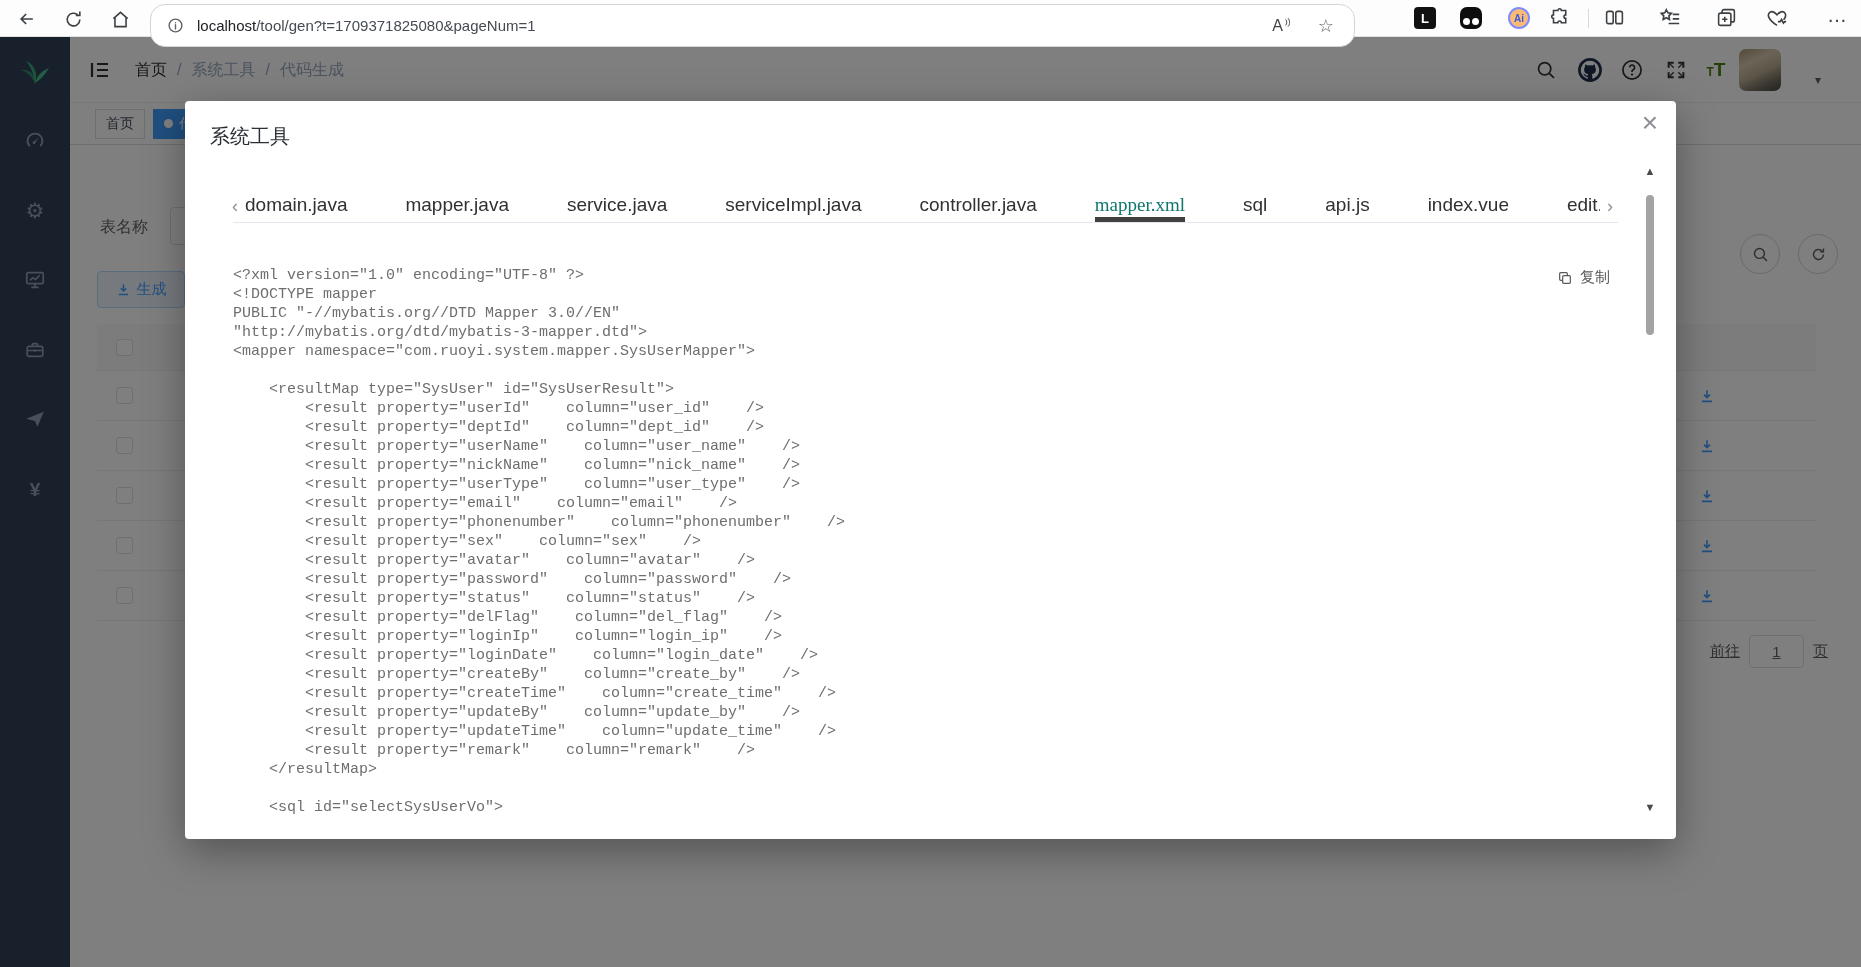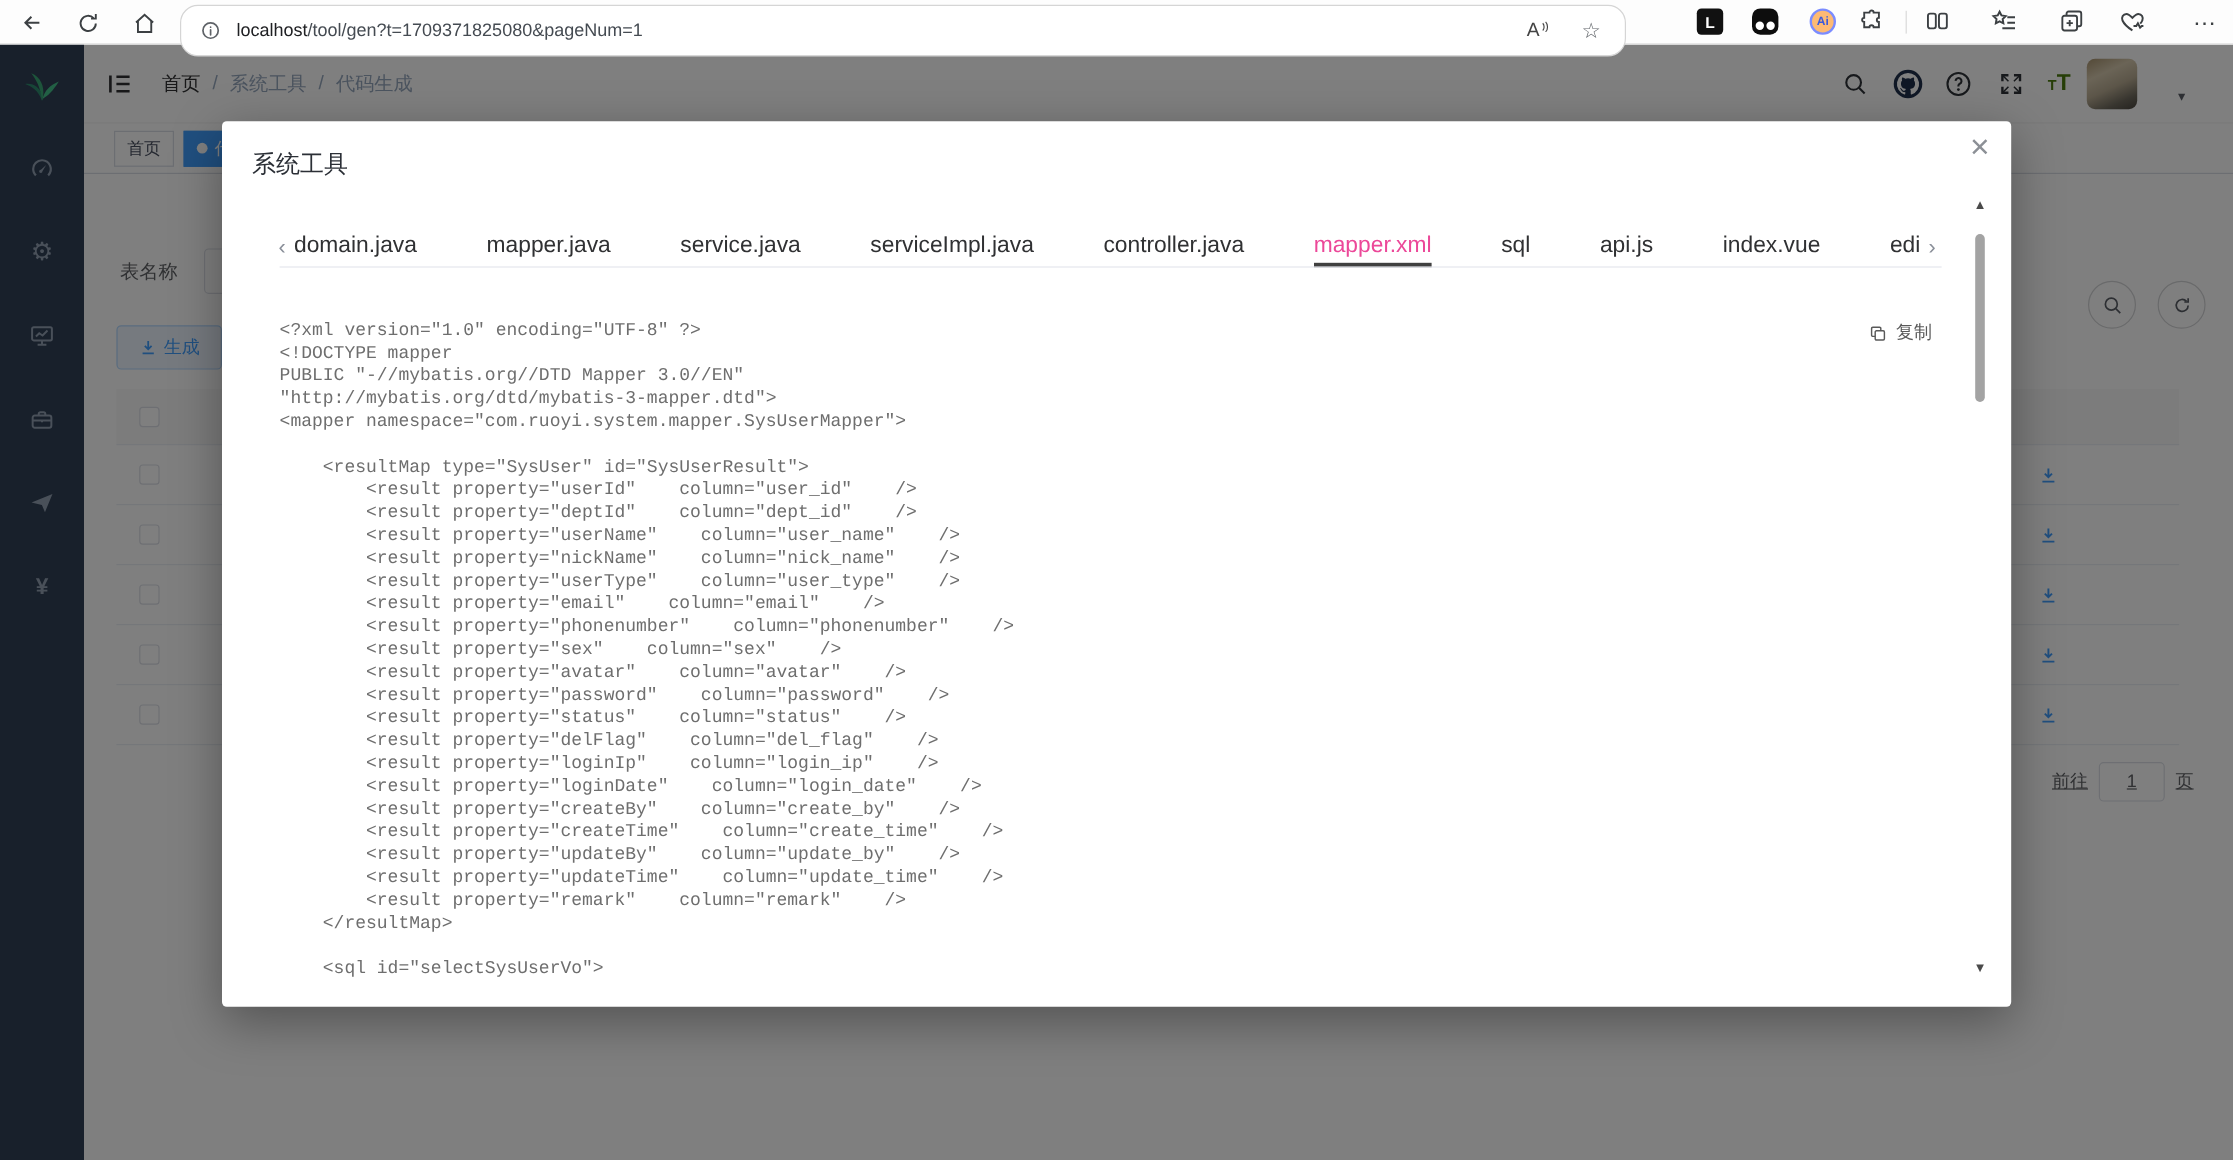--- a/index.html
+++ b/index.html
@@ -105,21 +105,21 @@
   .modal-title { position:absolute; left:25px; top:22px; font-size:20px; color:#2b2f36; }
   .modal-close { position:absolute; right:18px; top:8px; font-size:28px; color:#8c9096;
     line-height:1; cursor:pointer; }
   .tabs-row { position:absolute; left:40px; top:88px; width:1395px; height:34px;
     display:flex; align-items:center; }
   .tab-arrow { width:20px; text-align:center; font-size:18px; color:#8a8f99;
     cursor:pointer; flex:0 0 20px; }
   .tab-list { flex:1; overflow:hidden; white-space:nowrap; height:34px; }
   .tab { display:inline-block; height:34px; line-height:32px; font-size:19px;
     color:#303133; margin-right:58px; cursor:pointer; }
-  .tab.active { color:#ec4899; border-bottom:4px solid #404040; }
+  .tab.active { color:#0f766e; border-bottom:6px solid #404040;font-family:Liberation Serif, serif; }
   .tab-divider { position:absolute; left:48px; right:58px; top:121px; height:1px; background:#e4e7ed; }
   .copy-link { position:absolute; right:66px; top:167px; display:flex; align-items:center;
     gap:7px; font-size:15px; color:#595959; cursor:pointer; }
   .code-pre { position:absolute; left:48px; top:165px; width:1320px;
     font-family:"Liberation Mono","DejaVu Sans Mono",monospace;
     font-size:15px; line-height:19px; color:#6e6e6e; white-space:pre; }
   .modal-scrollbar { position:absolute; right:20px; top:64px; bottom:26px; width:12px; }
   .scroll-arrow { position:absolute; left:0; width:12px; text-align:center;
     font-size:11px; color:#4a4a4a; cursor:pointer; }
   .scroll-arrow.up { top:0; }

